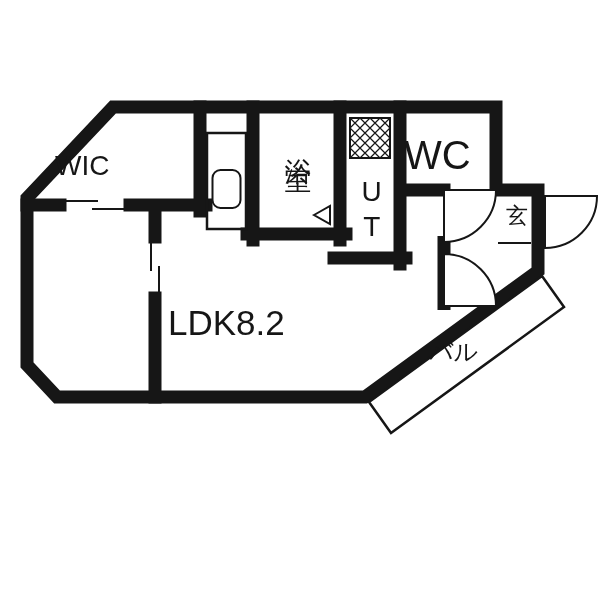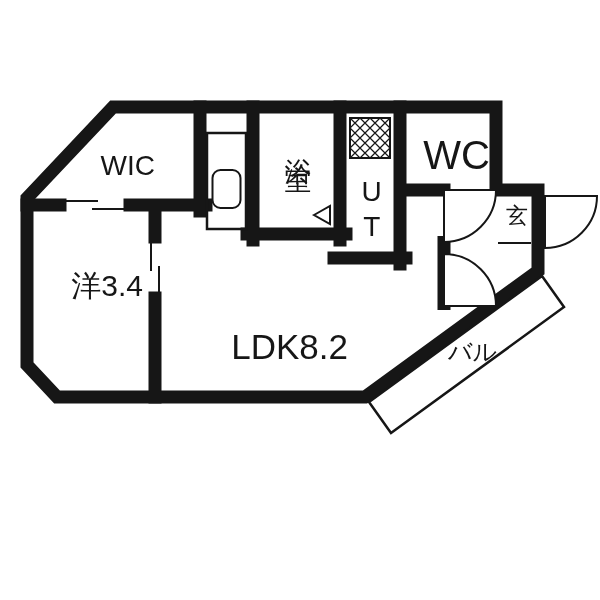--- a/index.html
+++ b/index.html
@@ -11,21 +11,21 @@
     overflow:hidden;
   }
   .stage svg{position:absolute;left:0;top:0;}
   .label{
     position:absolute;
     color:#161616;
     white-space:nowrap;
     line-height:1.15;
     user-select:none;
   }
-  .label.center{text-align:right;}
+  .label.center{text-align:left;}
   .label.v{
     writing-mode:vertical-rl;
     text-orientation:upright;
   }
 </style>
 </head>
 <body>
 
 <div class="stage">
 
@@ -77,19 +77,18 @@
   <div class="label center" style="left:55px;top:150px;width:100px;font-size:28px;">WIC</div>
 
   <div class="label v" style="left:282px;top:137px;font-size:27px;letter-spacing:7px;">浴室</div>
 
   <div class="label v" style="left:355px;top:176px;font-size:28px;letter-spacing:4px;">UT</div>
 
   <div class="label center" style="left:404px;top:132px;width:86px;font-size:40px;">WC</div>
 
   <div class="label" style="left:506px;top:203px;font-size:22px;">玄</div>
 
-  <div class="label center" style="left:33px;top:269px;width:110px;font-size:30px;">洋3.4</div>
 
-  <div class="label center" style="left:168px;top:303px;width:180px;font-size:35px;margin-top:24px;">LDK8.2</div>
+  <div class="label center" style="left:168px;top:303px;width:180px;font-size:35px;">LDK8.2</div>
 
   <div class="label center" style="left:429px;top:338px;width:68px;font-size:24px;">バル</div>
 
 </div>
 
 </body></html>

